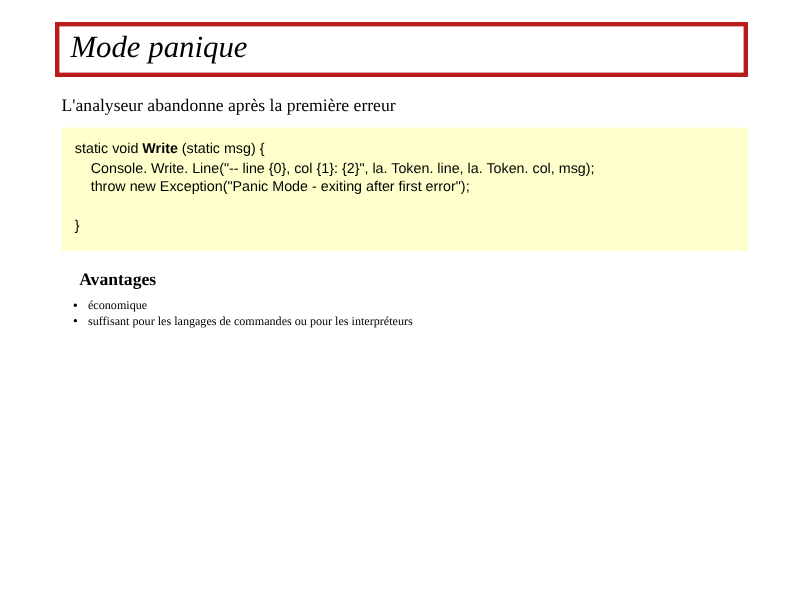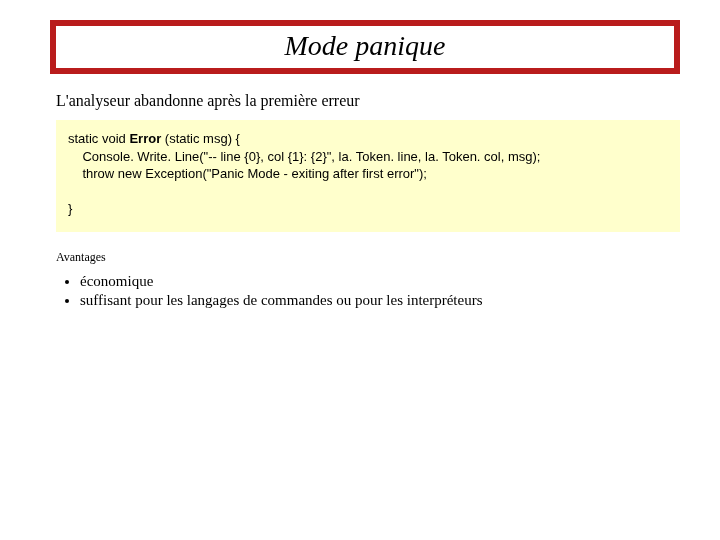--- a/index.html
+++ b/index.html
@@ -9,24 +9,23 @@
     height: 540px;
     background: #ffffff;
     font-family: "Times New Roman", Times, serif;
     color: #000;
   }
   .slide {
     box-sizing: border-box;
     padding: 20px 40px 20px 50px;
   }
   .title-box {
-    border: 6px solid #b91c1c;
+    border: 4px solid #b91c1c;
     padding: 4px 10px 6px 10px;
     margin-bottom: 18px;
-    text-align: center;
   }
   .title-box h1 {
     margin: 0;
     font-style: italic;
     font-weight: normal;
     font-size: 28px;
     color: #000;
   }
   .subhead {
     font-weight: normal;
@@ -37,45 +36,45 @@
     background: #ffffcc;
     font-family: Arial, Helvetica, sans-serif;
     font-size: 13px;
     line-height: 1.35;
     padding: 10px 12px 14px 12px;
     margin: 0 0 18px 6px;
     white-space: pre;
   }
   .code-block .kw { font-weight: bold; }
   .section-title {
-    font-weight: normal;
-    font-size: 12px;
-    margin: 0 0 8px 6px;
+    font-weight: bold;
+    font-size: 16px;
+    margin: 0 0 8px 22px;
   }
   ul.bullets {
     margin: 0 0 22px 12px;
     padding-left: 18px;
-    font-size: 15px;
+    font-size: 11px;
   }
   ul.bullets li {
     margin: 2px 0;
   }
 </style>
 </head>
 <body>
 
 <div class="slide">
 
   <div class="title-box">
     <h1>Mode panique</h1>
   </div>
 
   <p class="subhead">L'analyseur abandonne après la première erreur</p>
 
-  <div class="code-block"><span>static void </span><span class="kw">Error</span><span> (static msg) {</span>
+  <div class="code-block"><span>static void </span><span class="kw">Write</span><span> (static msg) {</span>
 <span>    Console. Write. Line("-- line {0}, col {1}: {2}", la. Token. line, la. Token. col, msg);</span>
 <span>    throw new Exception("Panic Mode - exiting after first error");</span>
 <span></span>
 <span>}</span></div>
 
   <p class="section-title">Avantages</p>
   <ul class="bullets">
     <li>économique</li>
     <li>suffisant pour les langages de commandes ou pour les interpréteurs</li>
   </ul>

